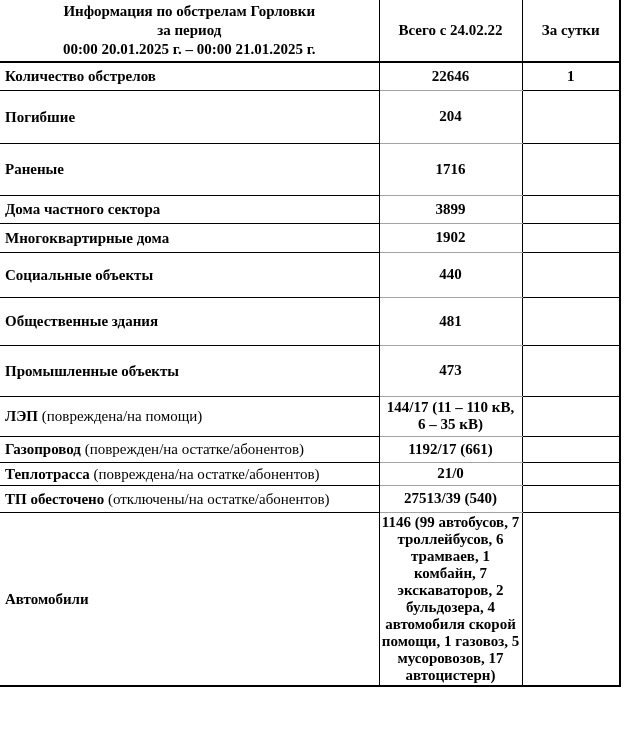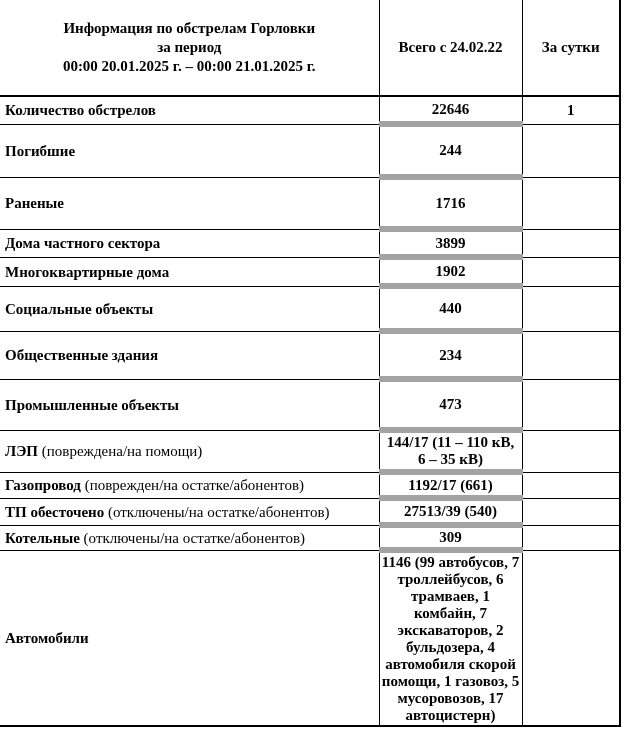--- a/index.html
+++ b/index.html
@@ -14,33 +14,33 @@
     vertical-align: middle; overflow: hidden;
     font-size: 15px; color: #000000;
   }
   
   td.c1 {
     border-right: 1px solid #000; border-bottom: 1px solid #000;
     padding: 2px 4px 2px 5px; font-weight: bold; line-height: 18px;
     text-align: left;
   }
   td.c2 {
-    border-right: 1px solid #000; border-bottom: 6px solid #a3a3a3;
+    border-right: 1px solid #000; border-bottom: 1px solid #a3a3a3;
     padding: 1px 2px; font-weight: bold; text-align: center;
     line-height: 17px; white-space: pre-line;
   }
   td.c3 {
     border-right: 2px solid #000; border-bottom: 1px solid #000;
     padding: 2px 2px; font-weight: bold; text-align: center; line-height: 17px;
   }
   
   tr.hrow td { border-bottom: 2px solid #000; }
   td.hc1 {
     text-align: center; white-space: pre-line; line-height: 19px;
-    font-weight: bold; padding: 19px 6px;
+    font-weight: bold; padding: 2px 6px;
   }
   
   tr.lastrow td { border-bottom: 2px solid #000; }
   .note { font-weight: normal; }
 </style>
 </head>
 <body>
 
 <div class="page">
   <table class="report">
@@ -59,21 +59,21 @@
       </tr>
 
       <tr style="height:28px">
         <td class="c1"><span>Количество обстрелов</span><span class="note"></span></td>
         <td class="c2">22646</td>
         <td class="c3">1</td>
       </tr>
 
       <tr style="height:53px">
         <td class="c1"><span>Погибшие</span><span class="note"></span></td>
-        <td class="c2">244</td>
+        <td class="c2">204</td>
         <td class="c3"></td>
       </tr>
 
       <tr style="height:52px">
         <td class="c1"><span>Раненые</span><span class="note"></span></td>
         <td class="c2">1716</td>
         <td class="c3"></td>
       </tr>
 
       <tr style="height:28px">
@@ -89,21 +89,21 @@
       </tr>
 
       <tr style="height:45px">
         <td class="c1"><span>Социальные объекты</span><span class="note"></span></td>
         <td class="c2">440</td>
         <td class="c3"></td>
       </tr>
 
       <tr style="height:48px">
         <td class="c1"><span>Общественные здания</span><span class="note"></span></td>
-        <td class="c2">234</td>
+        <td class="c2">481</td>
         <td class="c3"></td>
       </tr>
 
       <tr style="height:51px">
         <td class="c1"><span>Промышленные объекты</span><span class="note"></span></td>
         <td class="c2">473</td>
         <td class="c3"></td>
       </tr>
 
       <tr style="height:40px">
@@ -113,32 +113,32 @@
         <td class="c3"></td>
       </tr>
 
       <tr style="height:26px">
         <td class="c1"><span>Газопровод</span><span class="note"> (поврежден/на остатке/абонентов)</span></td>
         <td class="c2">1192/17 (661)</td>
         <td class="c3"></td>
       </tr>
 
 
+      <tr style="height:23px">
+        <td class="c1"><span>Теплотрасса</span><span class="note"> (повреждена/на остатке/абонентов)</span></td>
+        <td class="c2">21/0</td>
+        <td class="c3"></td>
+      </tr>
 
       <tr style="height:27px">
         <td class="c1"><span>ТП обесточено</span><span class="note"> (отключены/на остатке/абонентов)</span></td>
         <td class="c2">27513/39 (540)</td>
         <td class="c3"></td>
       </tr>
 
-      <tr style="height:24px">
-        <td class="c1"><span>Котельные</span><span class="note"> (отключены/на остатке/абонентов)</span></td>
-        <td class="c2">309</td>
-        <td class="c3"></td>
-      </tr>
 
       <tr class="lastrow" style="height:172px">
         <td class="c1"><span>Автомобили</span><span class="note"></span></td>
         <td class="c2">1146 (99 автобусов, 7 троллейбусов, 6 трамваев, 1 комбайн, 7 экскаваторов, 2 бульдозера, 4 автомобиля скорой помощи, 1 газовоз, 5 мусоровозов, 17 автоцистерн)</td>
         <td class="c3"></td>
       </tr>
     </tbody>
   </table>
 </div>
 

